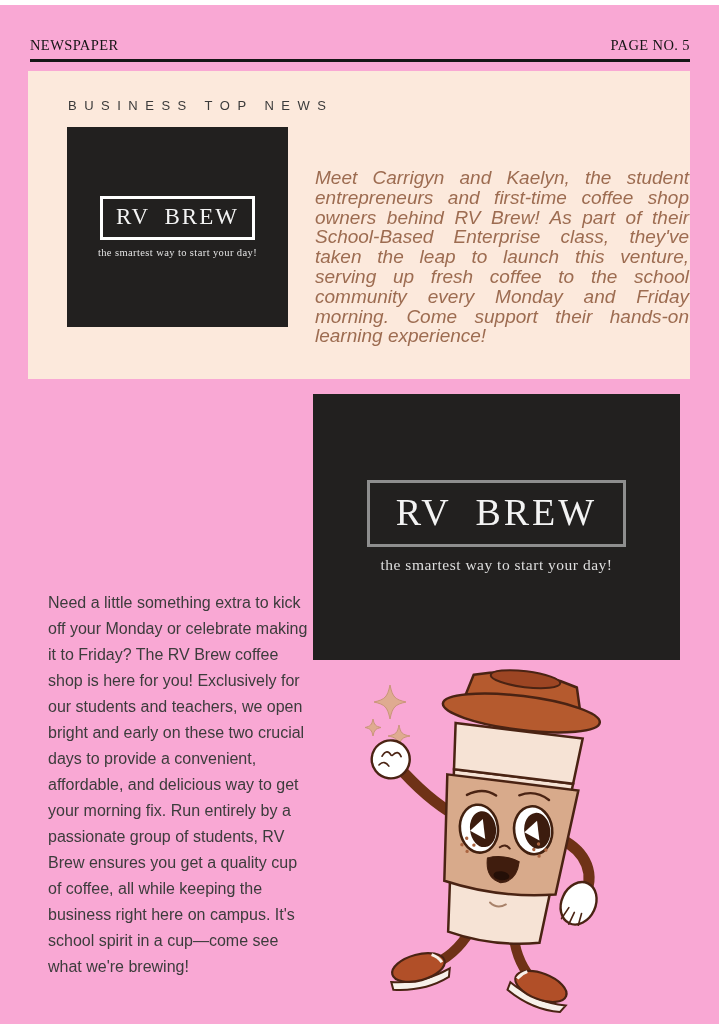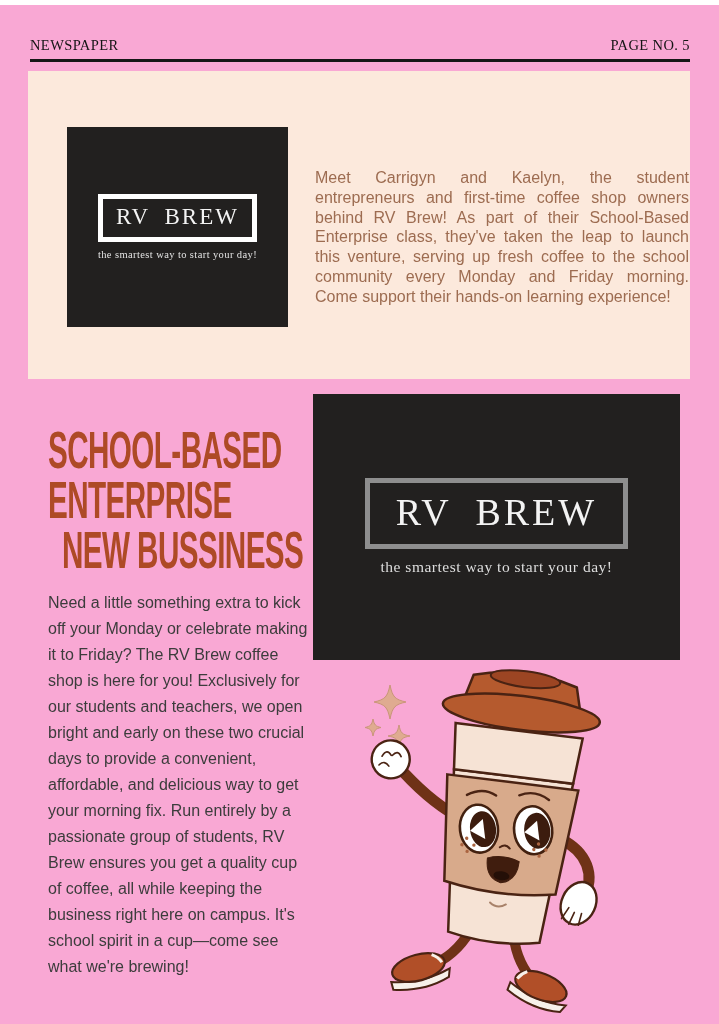--- a/index.html
+++ b/index.html
@@ -27,36 +27,36 @@
     position:absolute; left:40px; top:27px;
     font-size:13px; font-weight:500; letter-spacing:7.5px; color:#3a3a3a;
   }
   .brand-card {
     background:#22201f; display:flex; flex-direction:column;
     align-items:center; justify-content:center; text-align:center;
   }
   .brand-card.small { position:absolute; left:39px; top:56px; width:221px; height:200px; }
   .brand-frame {
     font-family:"Liberation Serif", serif; color:#f3f3f3; font-weight:400;
-    border:5px solid #ffffff; white-space:nowrap;
+    border:3px solid #ffffff; white-space:nowrap;
   }
   .brand-card.small .brand-frame { font-size:23px; letter-spacing:2px; word-spacing:7px; padding:5px 13px 7px; }
   .brand-tagline { font-family:"Liberation Serif", serif; color:#e4e4e4; white-space:nowrap; }
   .brand-card.small .brand-tagline { margin-top:7px; font-size:10.5px; letter-spacing:0.4px; }
   .photo-caption {
     position:absolute; left:39px; top:264px;
     font-size:15px; font-weight:700; letter-spacing:1.4px; color:#161616;
   }
   .lead-col { position:absolute; left:287px; top:84px; width:374px; }
   .lead-heading {
     margin:0; font-family:"Liberation Serif", serif; font-weight:700;
     font-size:15.5px; letter-spacing:2.8px; color:#6e3a21;
   }
   .lead-text {
-    margin:13px 0 0 0; font-size:16px; 
+    margin:13px 0 0 0; font-size:19px; font-style:italic;
     line-height:19.8px; color:#9d6c51; text-align:justify;
   }
 
   
   .article-title { position:absolute; left:48px; top:399px; width:300px; color:#ae4a26; }
   .title-line {
     display:block; font-weight:700; font-size:52px; line-height:50px;
     letter-spacing:-1px; white-space:nowrap;
     transform:scaleX(0.57); transform-origin:0 50%;
   }
@@ -74,36 +74,32 @@
 </head>
 <body>
 
 <div class="page">
 
   <div class="masthead-left">NEWSPAPER</div>
   <div class="masthead-right">PAGE NO. 5</div>
   <div class="rule"></div>
 
   <section class="feature-panel">
+    <div class="kicker">BUSINESS TOP NEWS</div>
 
     <div class="brand-card small">
       <div class="brand-frame">RV BREW</div>
       <div class="brand-tagline">the smartest way to start your day!</div>
     </div>
 
     <div class="lead-col">
       <p class="lead-text">Meet Carrigyn and Kaelyn, the student entrepreneurs and first-time coffee shop owners behind RV Brew! As part of their School-Based Enterprise class, they've taken the leap to launch this venture, serving up fresh coffee to the school community every Monday and Friday morning. Come support their hands-on learning experience!</p>
     </div>
   </section>
 
-  <h1 class="article-title">
-    <span class="title-line">SCHOOL-BASED</span>
-    <span class="title-line">ENTERPRISE</span>
-    <span class="title-line">NEW BUSSINESS</span>
-  </h1>
   <p class="article-body">Need a little something extra to kick off your Monday or celebrate making it to Friday? The RV Brew coffee shop is here for you! Exclusively for our students and teachers, we open bright and early on these two crucial days to provide a convenient, affordable, and delicious way to get your morning fix. Run entirely by a passionate group of students, RV Brew ensures you get a quality cup of coffee, all while keeping the business right here on campus. It's school spirit in a cup—come see what we're brewing!</p>
 
   <div class="brand-card large">
     <div class="brand-frame">RV BREW</div>
     <div class="brand-tagline">the smartest way to start your day!</div>
   </div>
 
   <svg class="mascot" viewBox="0 0 348 364" aria-hidden="true">
     <g fill="#dfab90" stroke="#c99579" stroke-width="1">
       <path d="M48 22 C50.5 34 53 36.5 64 39 C53 41.5 50.5 44 48 56 C45.5 44 43 41.5 32 39 C43 36.5 45.5 34 48 22 Z"></path>

